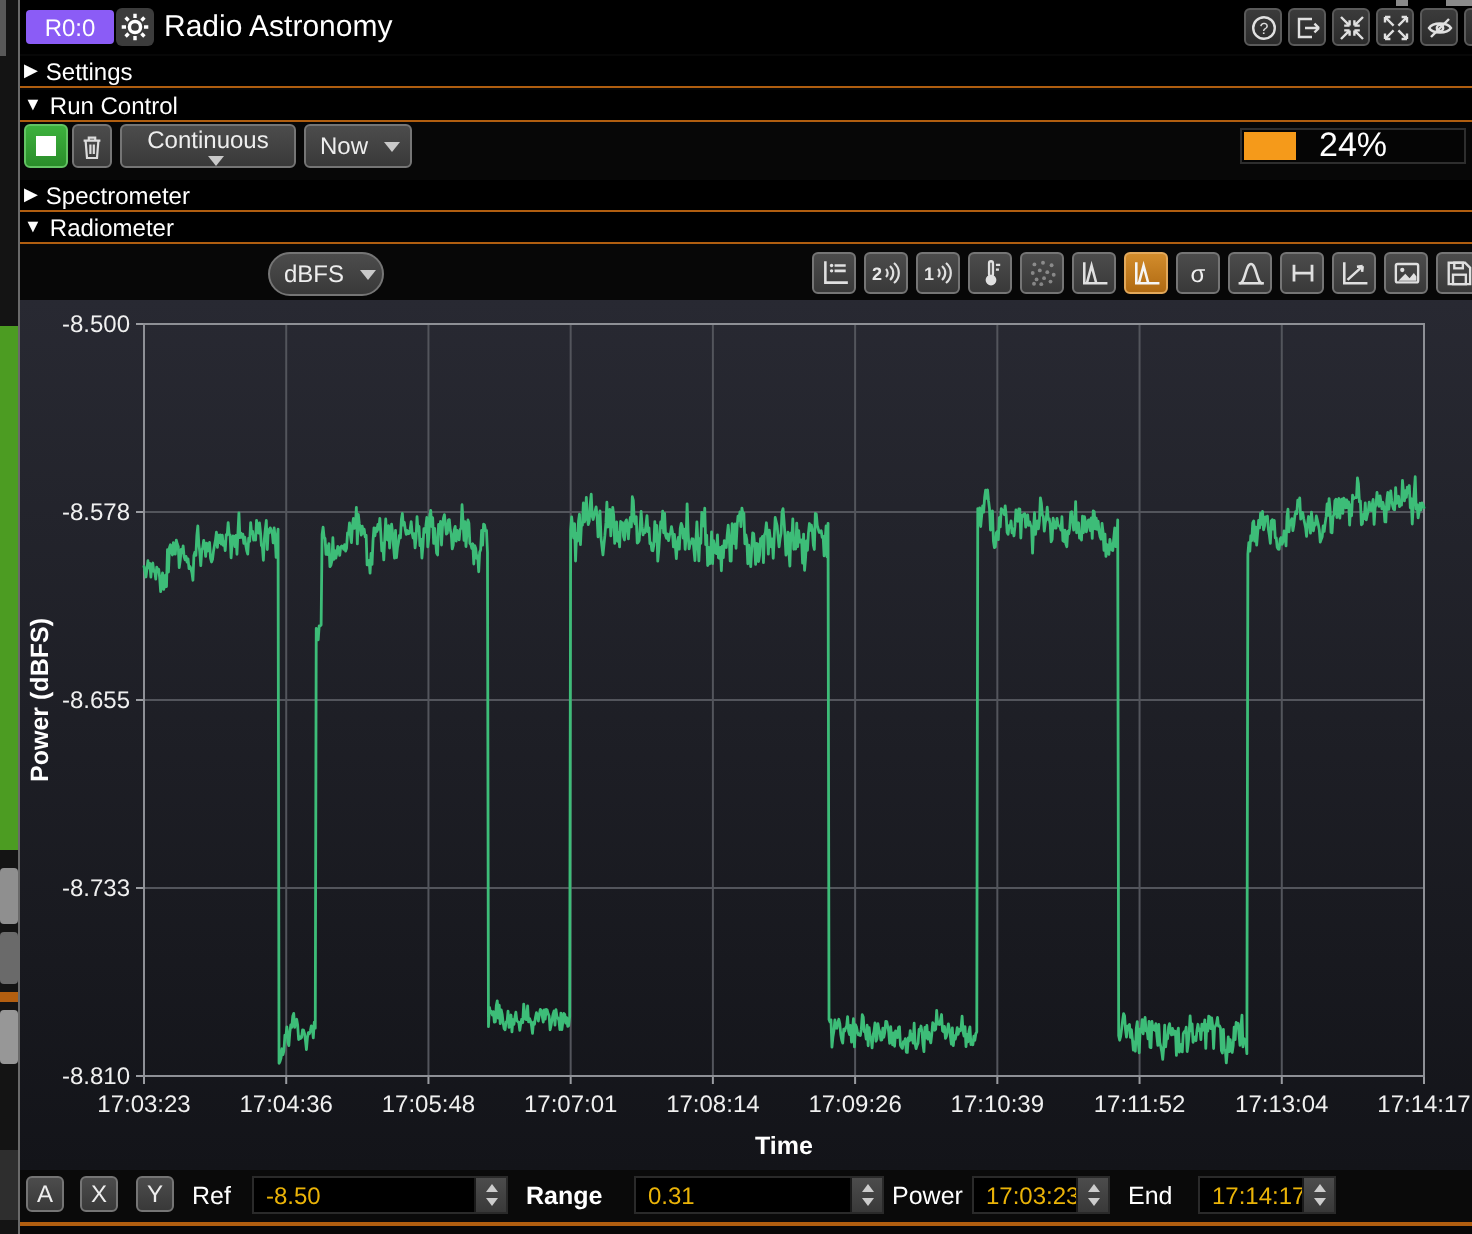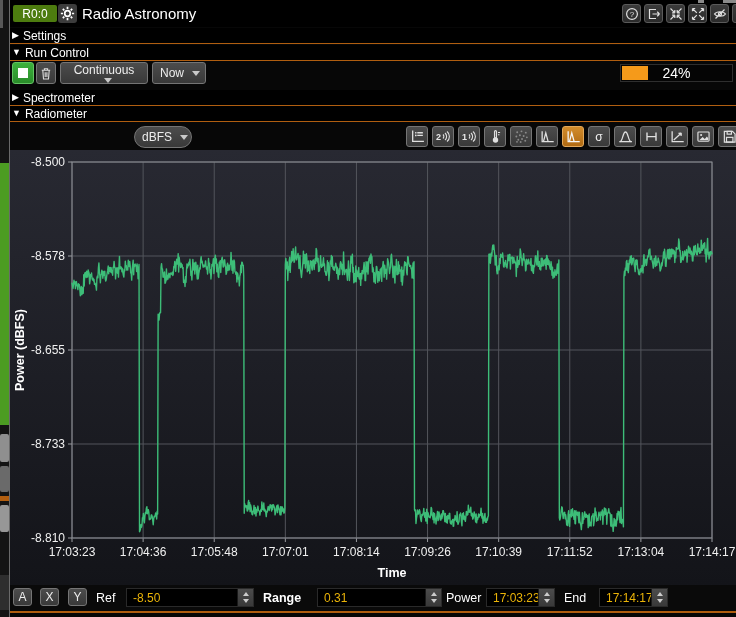--- a/index.html
+++ b/index.html
@@ -11,21 +11,21 @@
   
   .left-strip{position:absolute;left:0;top:0;width:9px;height:617px;background:#141414;}
   .left-strip .frag{position:absolute;left:0;width:9px;}
   
   .window{
     position:absolute;left:9px;top:0;width:727px;height:617px;
     background:#070707;border-left:1px solid #6a6a6a;overflow:hidden;
   }
   .titlebar{position:absolute;left:0;top:0;width:726px;height:27px;background:#000;}
   .badge{
-    position:absolute;left:3px;top:5px;width:44px;height:17px;background:#4d7c0f;
+    position:absolute;left:3px;top:5px;width:44px;height:17px;background:#8b5cf6;
     border-radius:2px;color:#fff;font-size:12px;display:flex;align-items:center;justify-content:center;
   }
   .gear-btn{
     position:absolute;left:48px;top:4px;width:19px;height:19px;border-radius:3px;
     background:#3c3c3c;display:flex;align-items:center;justify-content:center;
   }
   .win-title{position:absolute;left:72px;top:0;height:27px;display:flex;align-items:center;font-size:15px;color:#fff;}
   .tb-icons{position:absolute;left:612px;top:4px;display:flex;gap:3px;}
   .tb-btn{
     width:19px;height:19px;border-radius:3px;border:1px solid #5a5a5a;box-sizing:border-box;
@@ -51,21 +51,21 @@
     background:linear-gradient(#3db13d,#2a8d2a);border:1px solid #63c463;
     display:flex;align-items:center;justify-content:center;
   }
   .stop-square{width:10px;height:10px;background:#fff;}
   .trash-btn{position:absolute;left:26px;top:62px;width:20px;height:22px;display:flex;align-items:center;justify-content:center;}
   .progress{
     position:absolute;left:610px;top:64px;width:113px;height:18px;background:#050505;
     border:1px solid #2e2e2e;box-sizing:border-box;
   }
   .progress .fill{position:absolute;left:1px;top:1px;bottom:1px;background:#f59a1a;}
-  .progress .plabel{position:absolute;inset:0;display:flex;align-items:center;justify-content:center;font-size:14px;color:#fff;}
+  .progress .plabel{position:absolute;inset:0;display:flex;align-items:center;justify-content:center;font-size:17px;color:#fff;}
   
   .rm-toolbar{position:absolute;left:396px;top:126px;display:flex;gap:4px;}
   .icon-btn{width:22px;height:21px;display:flex;align-items:center;justify-content:center;flex:0 0 auto;}
   .icon-btn.active{background:linear-gradient(#d28c2c,#b06a12);border-color:#e2a85a;}
   .icon-btn.dim svg{opacity:.5;}
   .icon-btn .lbl{font-size:9px;font-weight:bold;color:#e8e8e8;margin-right:1px;}
   .icon-btn .sg{font-size:12px;color:#efefef;}
   
   .chart-wrap{position:absolute;left:0;top:150px;width:726px;height:435px;}
   

